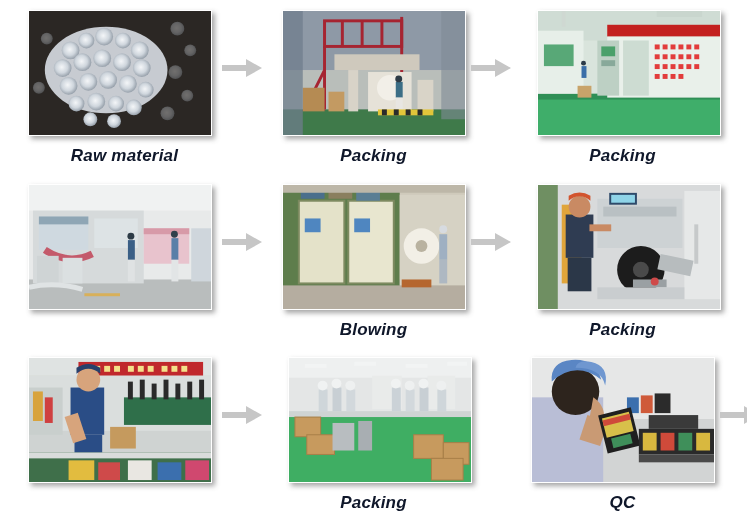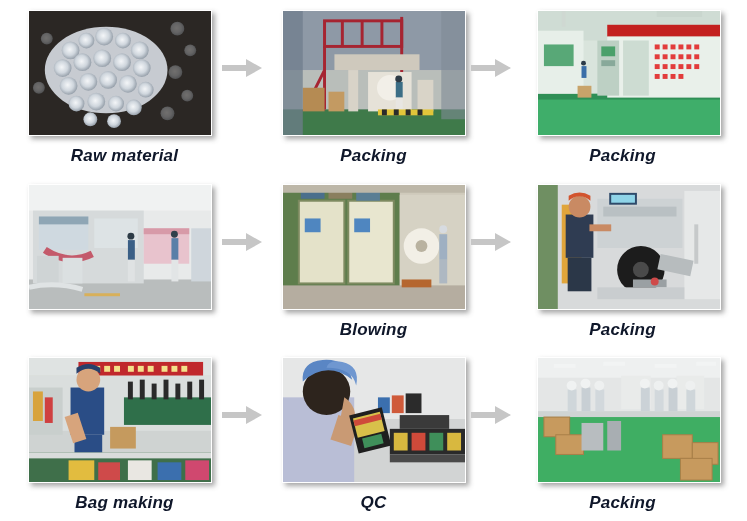--- a/index.html
+++ b/index.html
@@ -411,65 +411,20 @@
               <rect x="40" y="104" width="26" height="20" fill="#e2bc3f"></rect>
               <rect x="70" y="106" width="22" height="18" fill="#cf4a4a"></rect>
               <rect x="100" y="104" width="24" height="20" fill="#e9e7e2"></rect>
               <rect x="130" y="106" width="24" height="18" fill="#3b6fae"></rect>
               <rect x="158" y="104" width="24" height="20" fill="#d0486f"></rect>
             </g>
             <rect x="82" y="70" width="26" height="22" fill="#c59a5e"></rect>
           </svg>
         </div>
       </div>
-      <div class="caption">Bag making</div>
-      <div class="arrow-slot">
-        <svg class="arrow" viewBox="0 0 40 22">
-          <path d="M0 8 H24 V2 L40 11 L24 20 V14 H0 Z" fill="#c6c6c6"></path>
-        </svg>
-      </div>
-    </div>
-
-    <div class="flow-cell cell-2">
-      <div class="photo-wrap">
-        <div class="photo">
-          <svg viewBox="0 0 184 126" preserveAspectRatio="none">
-            <rect width="184" height="126" fill="#dfe0e0"></rect>
-            <rect y="0" width="184" height="62" fill="#e6e7e7"></rect>
-            <rect y="62" width="184" height="64" fill="#d2d4d4"></rect>
-            <rect x="96" y="40" width="12" height="16" fill="#3b6fae"></rect>
-            <rect x="110" y="38" width="12" height="18" fill="#cf5a3a"></rect>
-            <rect x="124" y="36" width="16" height="20" fill="#2b2b2b"></rect>
-            <g>
-              <rect x="0" y="40" width="72" height="86" fill="#b9bed6"></rect>
-              <circle cx="44" cy="34" r="24" fill="#2d241d"></circle>
-              <path d="M20 24 q24 -22 50 -2 q-6 -22 -30 -20 q-22 2 -20 22 Z" fill="#5a86c4"></path>
-              <path d="M44 10 q26 0 30 18 q4 -20 -14 -24 q-14 -3 -16 6 Z" fill="#6f97d0"></path>
-              <path d="M62 40 q14 10 10 26 l-14 -4 Z" fill="#c99a74"></path>
-              <rect x="56" y="58" width="22" height="26" fill="#c99a74" transform="rotate(18 56 58)"></rect>
-            </g>
-            <g transform="rotate(-14 78 70)">
-              <rect x="70" y="56" width="34" height="40" fill="#1f1f1f"></rect>
-              <rect x="73" y="60" width="28" height="20" fill="#d8c04a"></rect>
-              <rect x="73" y="62" width="28" height="6" fill="#cf4a3a"></rect>
-              <rect x="77" y="82" width="20" height="10" fill="#3f8f5a"></rect>
-            </g>
-            <g>
-              <rect x="108" y="72" width="76" height="26" fill="#2a2a2a"></rect>
-              <rect x="112" y="76" width="14" height="18" fill="#d8b83f"></rect>
-              <rect x="130" y="76" width="14" height="18" fill="#cf4a3a"></rect>
-              <rect x="148" y="76" width="14" height="18" fill="#3f8f5a"></rect>
-              <rect x="166" y="76" width="14" height="18" fill="#d8b83f"></rect>
-              <rect x="108" y="98" width="76" height="8" fill="#4a4a4a"></rect>
-            </g>
-            <rect x="118" y="58" width="50" height="14" fill="#3a3a3a"></rect>
-          </svg>
-        </div>
-      </div>
-      <div class="caption">QC</div>
       <div class="arrow-slot">
         <svg class="arrow" viewBox="0 0 40 22">
           <path d="M0 8 H24 V2 L40 11 L24 20 V14 H0 Z" fill="#c6c6c6"></path>
         </svg>
       </div>
     </div>
 
     <div class="flow-cell cell-3">
       <div class="photo-wrap">
         <div class="photo">
@@ -513,15 +468,59 @@
             </g>
             <rect x="44" y="66" width="22" height="28" fill="#b8bdc0"></rect>
             <rect x="70" y="64" width="14" height="30" fill="#a8aeb2"></rect>
           </svg>
         </div>
       </div>
       <div class="caption">Packing</div>
 
     </div>
 
+    <div class="flow-cell cell-2">
+      <div class="photo-wrap">
+        <div class="photo">
+          <svg viewBox="0 0 184 126" preserveAspectRatio="none">
+            <rect width="184" height="126" fill="#dfe0e0"></rect>
+            <rect y="0" width="184" height="62" fill="#e6e7e7"></rect>
+            <rect y="62" width="184" height="64" fill="#d2d4d4"></rect>
+            <rect x="96" y="40" width="12" height="16" fill="#3b6fae"></rect>
+            <rect x="110" y="38" width="12" height="18" fill="#cf5a3a"></rect>
+            <rect x="124" y="36" width="16" height="20" fill="#2b2b2b"></rect>
+            <g>
+              <rect x="0" y="40" width="72" height="86" fill="#b9bed6"></rect>
+              <circle cx="44" cy="34" r="24" fill="#2d241d"></circle>
+              <path d="M20 24 q24 -22 50 -2 q-6 -22 -30 -20 q-22 2 -20 22 Z" fill="#5a86c4"></path>
+              <path d="M44 10 q26 0 30 18 q4 -20 -14 -24 q-14 -3 -16 6 Z" fill="#6f97d0"></path>
+              <path d="M62 40 q14 10 10 26 l-14 -4 Z" fill="#c99a74"></path>
+              <rect x="56" y="58" width="22" height="26" fill="#c99a74" transform="rotate(18 56 58)"></rect>
+            </g>
+            <g transform="rotate(-14 78 70)">
+              <rect x="70" y="56" width="34" height="40" fill="#1f1f1f"></rect>
+              <rect x="73" y="60" width="28" height="20" fill="#d8c04a"></rect>
+              <rect x="73" y="62" width="28" height="6" fill="#cf4a3a"></rect>
+              <rect x="77" y="82" width="20" height="10" fill="#3f8f5a"></rect>
+            </g>
+            <g>
+              <rect x="108" y="72" width="76" height="26" fill="#2a2a2a"></rect>
+              <rect x="112" y="76" width="14" height="18" fill="#d8b83f"></rect>
+              <rect x="130" y="76" width="14" height="18" fill="#cf4a3a"></rect>
+              <rect x="148" y="76" width="14" height="18" fill="#3f8f5a"></rect>
+              <rect x="166" y="76" width="14" height="18" fill="#d8b83f"></rect>
+              <rect x="108" y="98" width="76" height="8" fill="#4a4a4a"></rect>
+            </g>
+            <rect x="118" y="58" width="50" height="14" fill="#3a3a3a"></rect>
+          </svg>
+        </div>
+      </div>
+      <div class="caption">QC</div>
+      <div class="arrow-slot">
+        <svg class="arrow" viewBox="0 0 40 22">
+          <path d="M0 8 H24 V2 L40 11 L24 20 V14 H0 Z" fill="#c6c6c6"></path>
+        </svg>
+      </div>
+    </div>
+
   </div>
 
 </div>
 
 </body></html>

